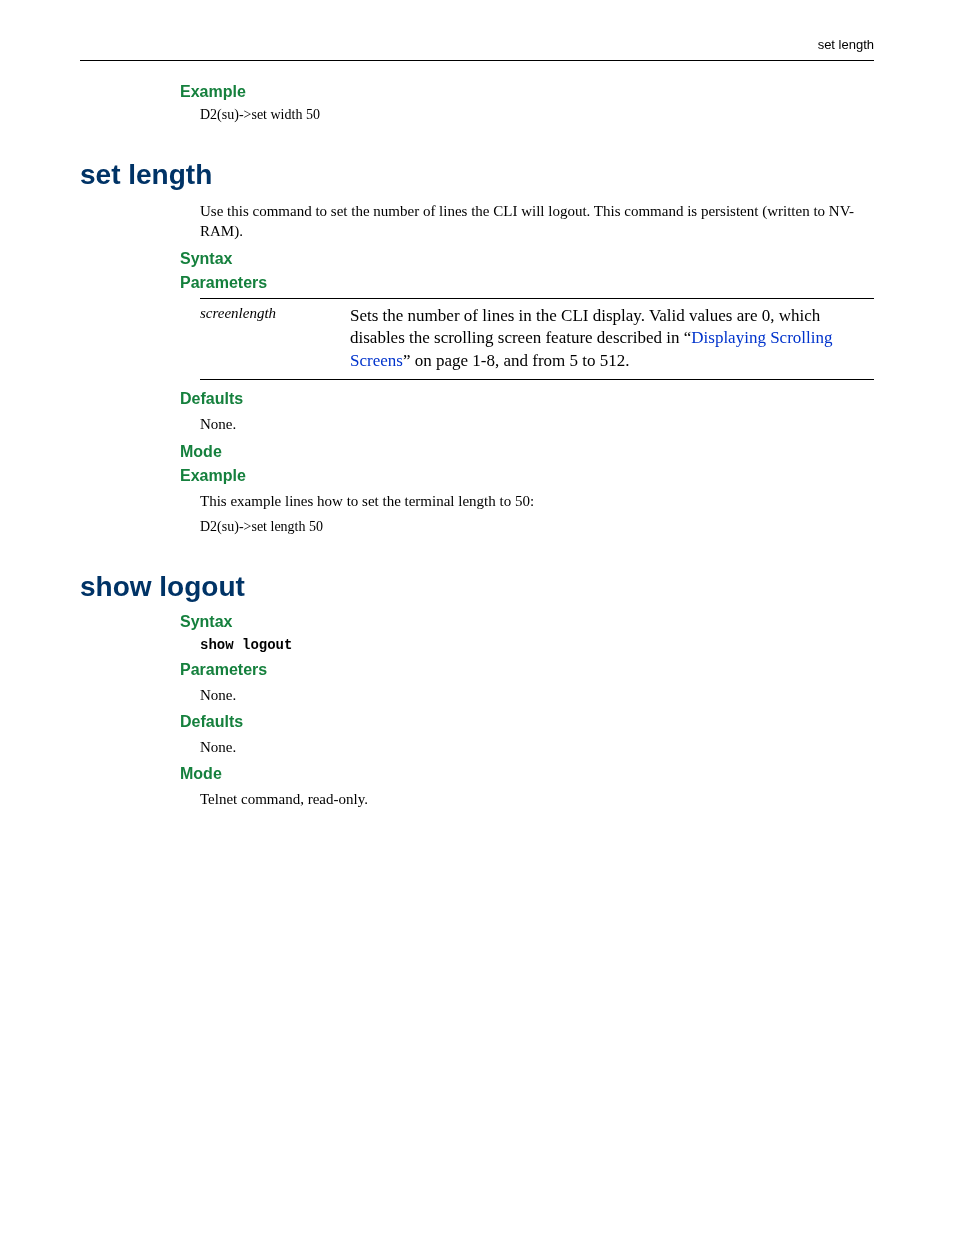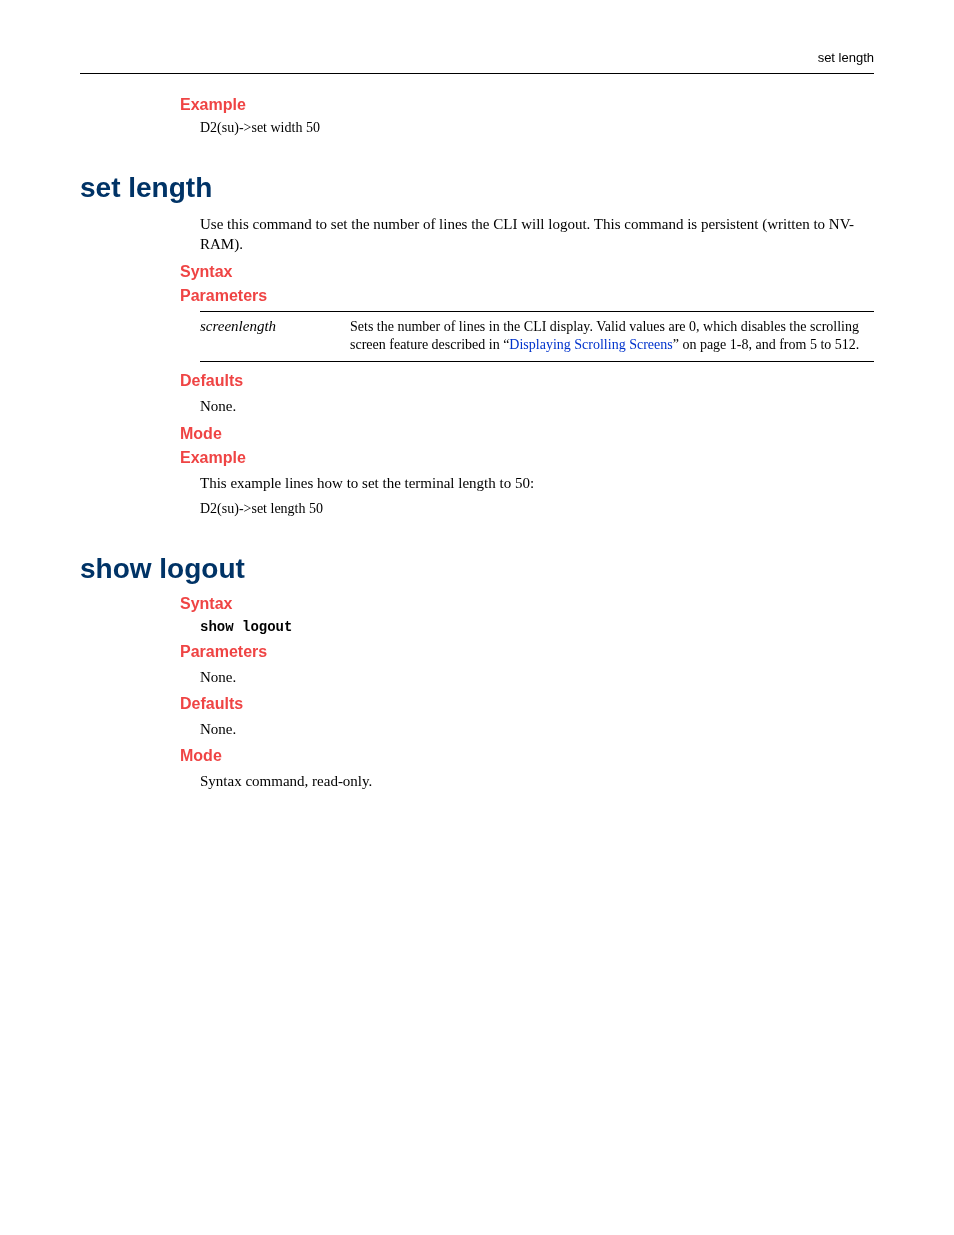--- a/index.html
+++ b/index.html
@@ -4,37 +4,37 @@
 <style>
   body {
     margin: 0;
     padding: 0;
     background: #ffffff;
     font-family: "Palatino Linotype", "Book Antiqua", Palatino, Georgia, serif;
     color: #000;
     width: 954px;
   }
   .page {
-    padding: 50px 80px 40px 80px;
+    padding: 37px 80px 40px 80px;
     box-sizing: border-box;
   }
   .header {
     text-align: right;
     font-size: 13px;
     font-family: Arial, Helvetica, sans-serif;
     color: #000;
     padding-bottom: 8px;
     border-bottom: 1px solid #000;
     margin-bottom: 22px;
   }
   .section-h3 {
     font-family: Arial, Helvetica, sans-serif;
     font-weight: bold;
     font-size: 16px;
-    color: #ef4444;
+    color: #15803d;
     margin: 5px 0 6px 100px;
   }
   .section-h2 {
     font-family: Arial, Helvetica, sans-serif;
     font-weight: bold;
     font-size: 28px;
     color: #003366;
     margin: 36px 0 10px 0;
   }
   .body-text {
@@ -62,21 +62,21 @@
     padding: 6px 0;
   }
   .param-row { display: flex; }
   .param-name {
     font-style: italic;
     width: 150px;
     flex: 0 0 150px;
     font-size: 15px;
   }
   .param-desc {
-    font-size: 14px;
+    font-size: 17px;
     line-height: 1.35;
   }
   .link { color: #0033cc; }
 </style>
 </head>
 <body>
 
 <div class="page">
 
   <div class="header">
@@ -117,15 +117,15 @@
     <span class="syntax-bold">show logout</span>
   </div>
 
   <div class="section-h3">Parameters</div>
   <div class="body-text">None.</div>
 
   <div class="section-h3">Defaults</div>
   <div class="body-text">None.</div>
 
   <div class="section-h3">Mode</div>
-  <div class="body-text">Syntax command, read-only.</div>
+  <div class="body-text">Telnet command, read-only.</div>
 
 </div>
 
 </body></html>

